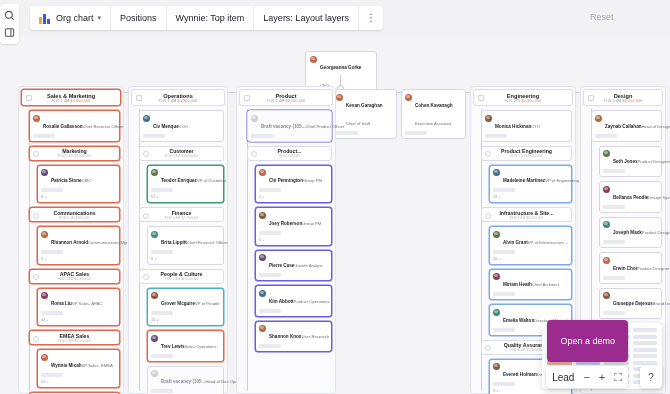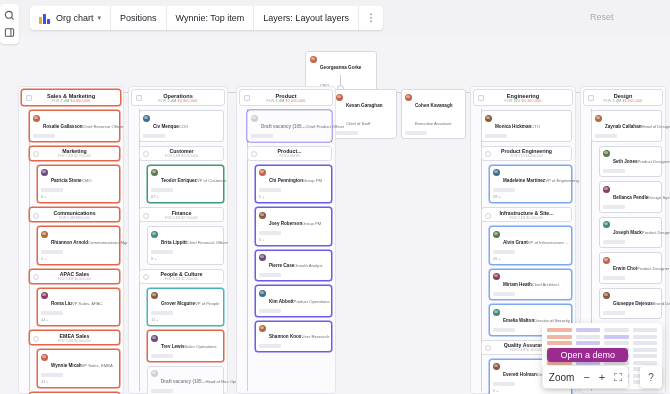--- a/index.html
+++ b/index.html
@@ -132,21 +132,21 @@
   .mini-cols { display: flex; gap: 4px; }
   .mini-col { flex: 1; display: flex; flex-direction: column; gap: 2.5px; }
   .mbar { height: 4px; border-radius: 1px; }
   .mbar.o { background: #f1b5a2; }
   .mbar.p { background: #cdc8f2; }
   .mbar.g { background: #e6e6ee; }
 
   .demo-btn {
     position: absolute; right: 42px; bottom: 32px;
     background: #9c2b8f; color: #fff; font-size: 9px;
-    padding: 2px 13px; border-radius: 4px; border: none;
+    padding: 16px 13px; border-radius: 4px; border: none;
     box-shadow: 0 2px 5px rgba(0,0,0,.2); white-space: nowrap;
   }
   .zoom-bar {
     position: absolute; right: 42px; bottom: 6px; height: 22px;
     background: #fff; border-radius: 4px; box-shadow: 0 1px 4px rgba(0,0,0,.18);
     display: flex; align-items: center; padding: 0 6px; gap: 9px;
   }
   .zoom-bar .zl { font-size: 10px; color: #2a2a33; }
   .zoom-bar .zb { font-size: 11px; color: #4a4a55; line-height: 11px; }
   .help-btn {
@@ -621,21 +621,21 @@
           <div class="mbar g"></div>
             <div class="mbar g"></div>
             <div class="mbar g"></div>
         </div>
       </div>
     </div>
 
     <button class="demo-btn">Open a demo</button>
 
     <div class="zoom-bar">
-      <span class="zl">Zoom</span>
+      <span class="zl">Lead</span>
       <span class="zb">−</span>
       <span class="zb">+</span>
       <span class="zb">⛶</span>
     </div>
 
     <div class="help-btn">
       <span>?</span>
     </div>
 
   </div>

